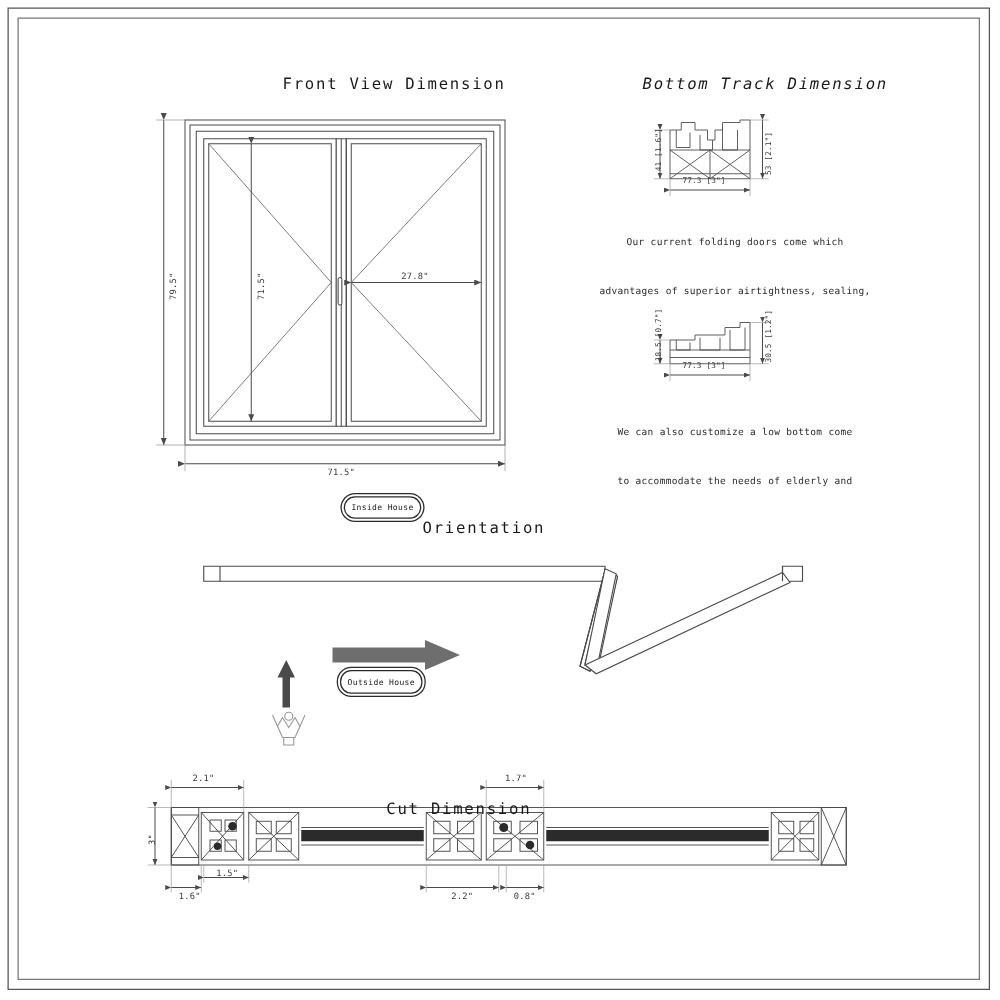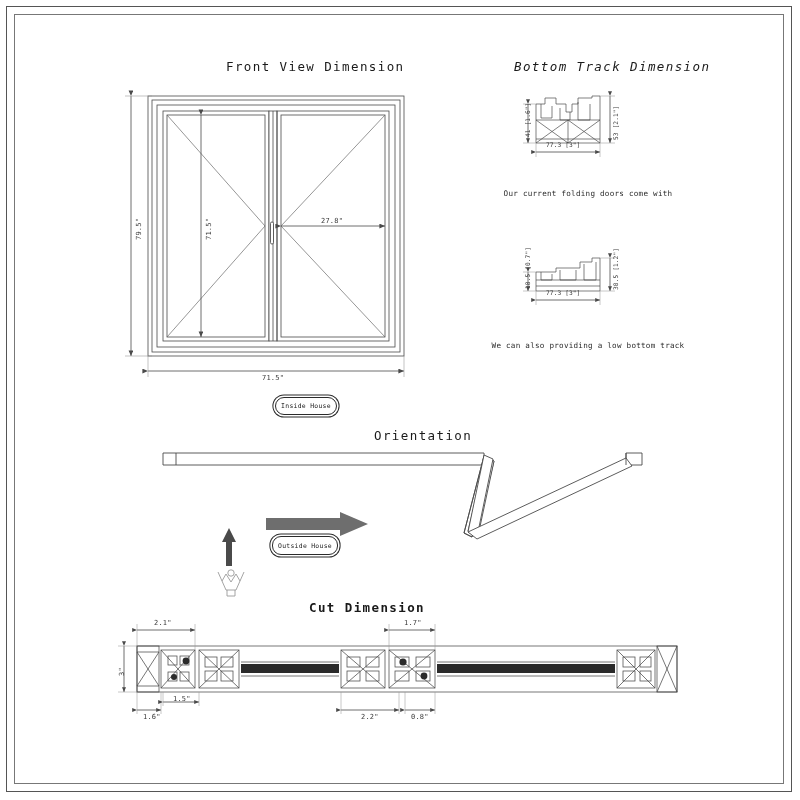--- a/index.html
+++ b/index.html
@@ -313,50 +313,52 @@
       <line x1="405" y1="710" x2="435" y2="710" marker-start="url(#arS)" marker-end="url(#arS)"></line>
       <line x1="405" y1="692" x2="405" y2="714" stroke="#9a9a9a" stroke-width="0.55"></line>
       <line x1="435" y1="692" x2="435" y2="714" stroke="#9a9a9a" stroke-width="0.55"></line>
     </g>
   </svg>
 
   <div class="t title" style="left:226px; top:58px;">Front View Dimension</div>
 
   <div class="t title" style="left:514px; top:58px;font-style:italic;">Bottom Track Dimension</div>
 
-  <div class="t title" style="left:338px; top:427px;margin-left:36px;">Orientation</div>
-
-  <div class="t title" style="left:309px; top:599px;font-weight:bold;">Cut Dimension</div>
+  <div class="t title" style="left:338px; top:413px;">Orientation</div>
+
+  <div class="t title" style="left:309px; top:638px;">Cut Dimension</div>
 
   <div class="t dim rot90" style="left:134px; top:240px;">79.5"</div>
 
   <div class="t dim rot90" style="left:204px; top:240px;">71.5"</div>
 
   <div class="t dim" style="left:321px; top:216px;">27.8"</div>
 
   <div class="t dim" style="left:262px; top:373px;">71.5"</div>
 
   <div class="t dim-sm rot90" style="left:524px; top:137px;">41 [1.6"]</div>
 
   <div class="t dim-sm rot90" style="left:612px; top:140px;">53 [2.1"]</div>
 
   <div class="t dim-sm" style="left:546px; top:141px;">77.3 [3"]</div>
 
   <div class="t para" style="left:468px; top:160px; width:240px;">
-    <div>Our current folding doors come with</div>
+    <div>Our current folding doors come which</div>
+    <div>advantages of superior airtightness, sealing,</div>
   </div>
 
   <div class="t dim-sm rot90" style="left:524px; top:289px;">18.5 [0.7"]</div>
 
   <div class="t dim-sm rot90" style="left:612px; top:290px;">30.5 [1.2"]</div>
 
   <div class="t dim-sm" style="left:546px; top:289px;">77.3 [3"]</div>
 
   <div class="t para" style="left:468px; top:312px; width:240px;">
-    <div>We can also providing a low bottom track</div>
+    <div>We can also customize a low bottom come</div>
+    <div>to accommodate the needs of elderly and</div>
   </div>
 
   <div class="tagbox" style="left:275px; top:397px; width:60px; height:16px;">
     <span>Inside House</span>
   </div>
 
   <div class="tagbox" style="left:272px; top:536px; width:64px; height:17px;text-align:right;">
     <span>Outside House</span>
   </div>
 

